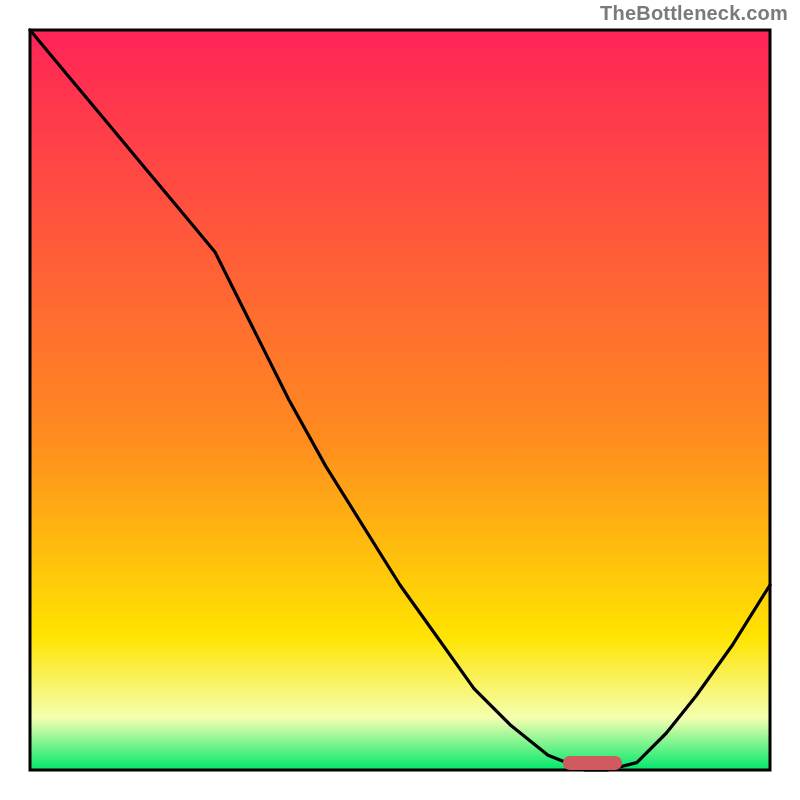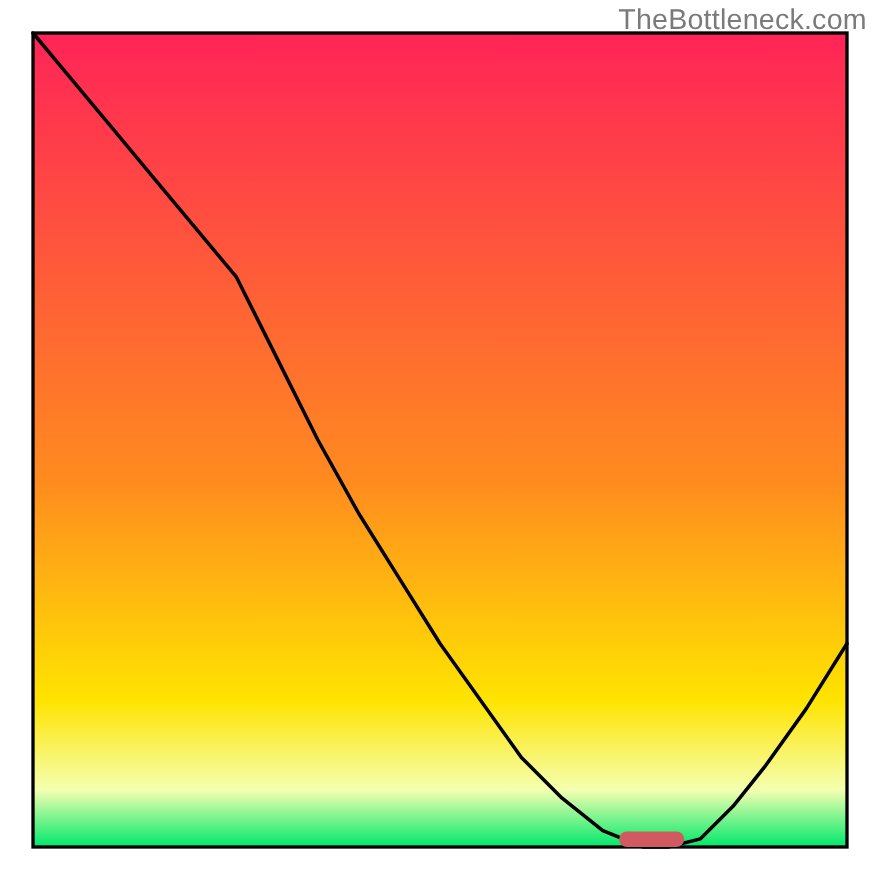--- a/index.html
+++ b/index.html
@@ -12,22 +12,22 @@
   }
   .frame {
     position: relative;
     width: 800px;
     height: 800px;
   }
   .watermark {
     position: absolute;
     top: 2px;
     right: 12px;
-    font-size: 26px;
-    font-weight: 400;
+    font-size: 20px;
+    font-weight: 700;
     color: #7a7a7a;
     letter-spacing: 0.2px;
   }
   svg {
     display: block;
   }
 </style>
 </head>
 <body>
 

